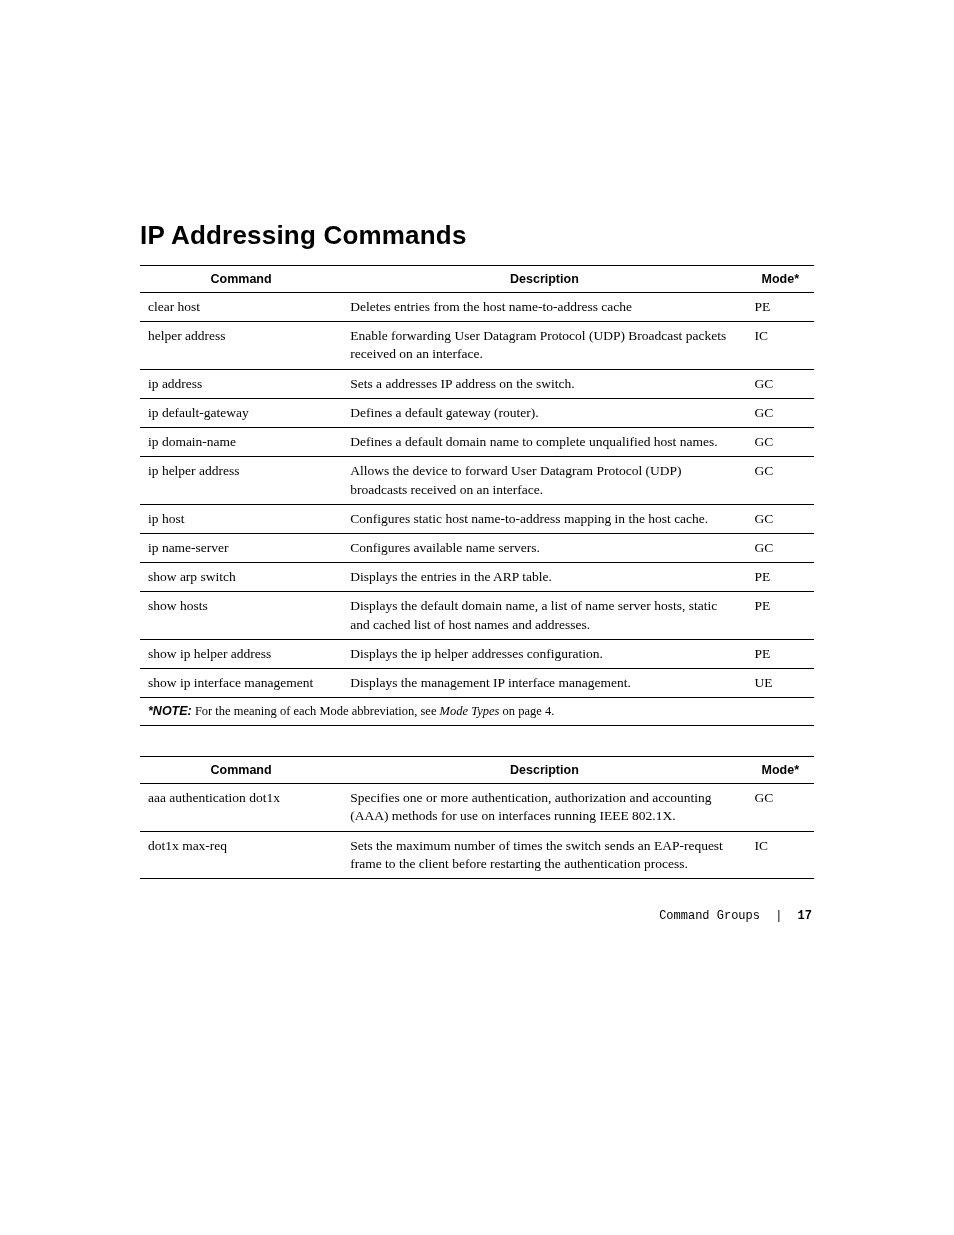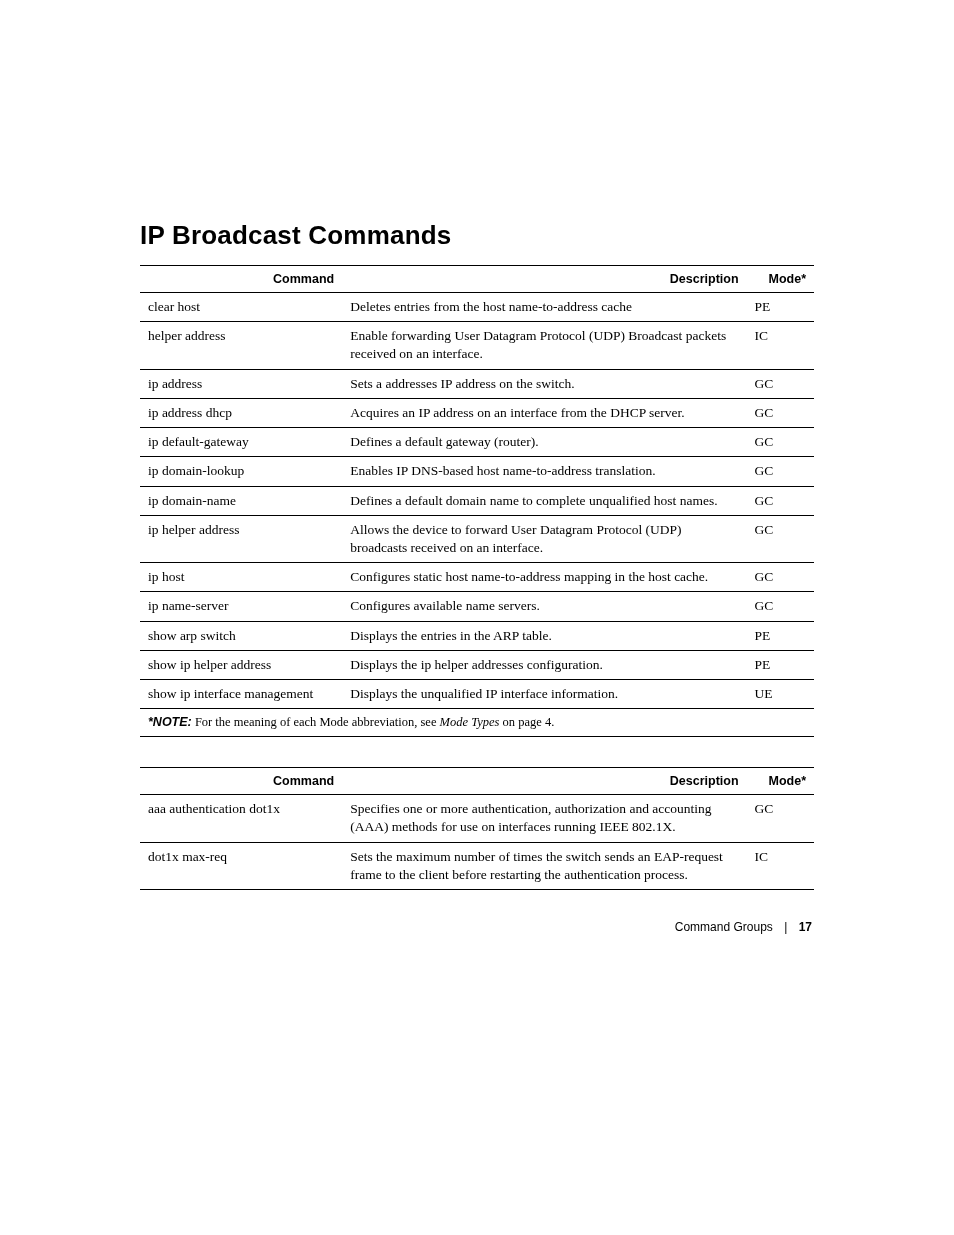--- a/index.html
+++ b/index.html
@@ -24,21 +24,21 @@
   table.cmdtable {
     border-collapse: collapse;
     width: 100%;
     margin-bottom: 30px;
     font-size: 13.5px;
   }
   table.cmdtable th {
     font-family: "Helvetica Neue", Helvetica, Arial, sans-serif;
     font-weight: 700;
     font-size: 12.5px;
-    text-align: right;
+    text-align: center;
     border-top: 1.5px solid #000;
     border-bottom: 1px solid #000;
     padding: 6px 8px 6px 8px;
   }
   table.cmdtable td {
     border-bottom: 1px solid #000;
     padding: 5px 8px 5px 8px;
     vertical-align: top;
     line-height: 1.35;
   }
@@ -51,39 +51,39 @@
   .note-bold {
     font-family: "Helvetica Neue", Helvetica, Arial, sans-serif;
     font-weight: 700;
     font-style: italic;
   }
   .note-italic {
     font-style: italic;
   }
   .footer {
     text-align: right;
-    font-family: Liberation Sans, sans-serif;
+    font-family: Liberation Mono, monospace;
     font-size: 12px;
     margin-top: 30px;
     padding-right: 2px;
   }
   .footer .sep {
     margin: 0 8px;
     color: #000;
   }
   .footer .pnum {
     font-weight: 700;
   }
 </style>
 </head>
 <body>
 
 <div class="page">
 
-  <h2 class="section-heading">IP Broadcast Commands</h2>
+  <h2 class="section-heading">IP Addressing Commands</h2>
 
   <table class="cmdtable">
     <colgroup>
         <col class="col-cmd">
         <col class="col-desc">
         <col class="col-mode">
       </colgroup>
     <thead>
       <tr>
         <th>Command</th>
@@ -101,32 +101,22 @@
           <td>helper address</td>
           <td>Enable forwarding User Datagram Protocol (UDP) Broadcast packets received on an interface.</td>
           <td>IC</td>
         </tr>
       <tr>
           <td>ip address</td>
           <td>Sets a addresses IP address on the switch.</td>
           <td>GC</td>
         </tr>
       <tr>
-          <td>ip address dhcp</td>
-          <td>Acquires an IP address on an interface from the DHCP server.</td>
-          <td>GC</td>
-        </tr>
-      <tr>
           <td>ip default-gateway</td>
           <td>Defines a default gateway (router).</td>
-          <td>GC</td>
-        </tr>
-      <tr>
-          <td>ip domain-lookup</td>
-          <td>Enables IP DNS-based host name-to-address translation.</td>
           <td>GC</td>
         </tr>
       <tr>
           <td>ip domain-name</td>
           <td>Defines a default domain name to complete unqualified host names.</td>
           <td>GC</td>
         </tr>
       <tr>
           <td>ip helper address</td>
           <td>Allows the device to forward User Datagram Protocol (UDP) broadcasts received on an interface.</td>
@@ -141,27 +131,32 @@
           <td>ip name-server</td>
           <td>Configures available name servers.</td>
           <td>GC</td>
         </tr>
       <tr>
           <td>show arp switch</td>
           <td>Displays the entries in the ARP table.</td>
           <td>PE</td>
         </tr>
       <tr>
+          <td>show hosts</td>
+          <td>Displays the default domain name, a list of name server hosts, static and cached list of host names and addresses.</td>
+          <td>PE</td>
+        </tr>
+      <tr>
           <td>show ip helper address</td>
           <td>Displays the ip helper addresses configuration.</td>
           <td>PE</td>
         </tr>
       <tr>
           <td>show ip interface management</td>
-          <td>Displays the unqualified IP interface information.</td>
+          <td>Displays the management IP interface management.</td>
           <td>UE</td>
         </tr>
       <tr class="note-row">
         <td colspan="3">
           <span class="note-bold">*NOTE:</span><span> For the meaning of each Mode abbreviation, see </span><span class="note-italic">Mode Types</span><span> on page 4.</span>
         </td>
       </tr>
     </tbody>
   </table>
 

